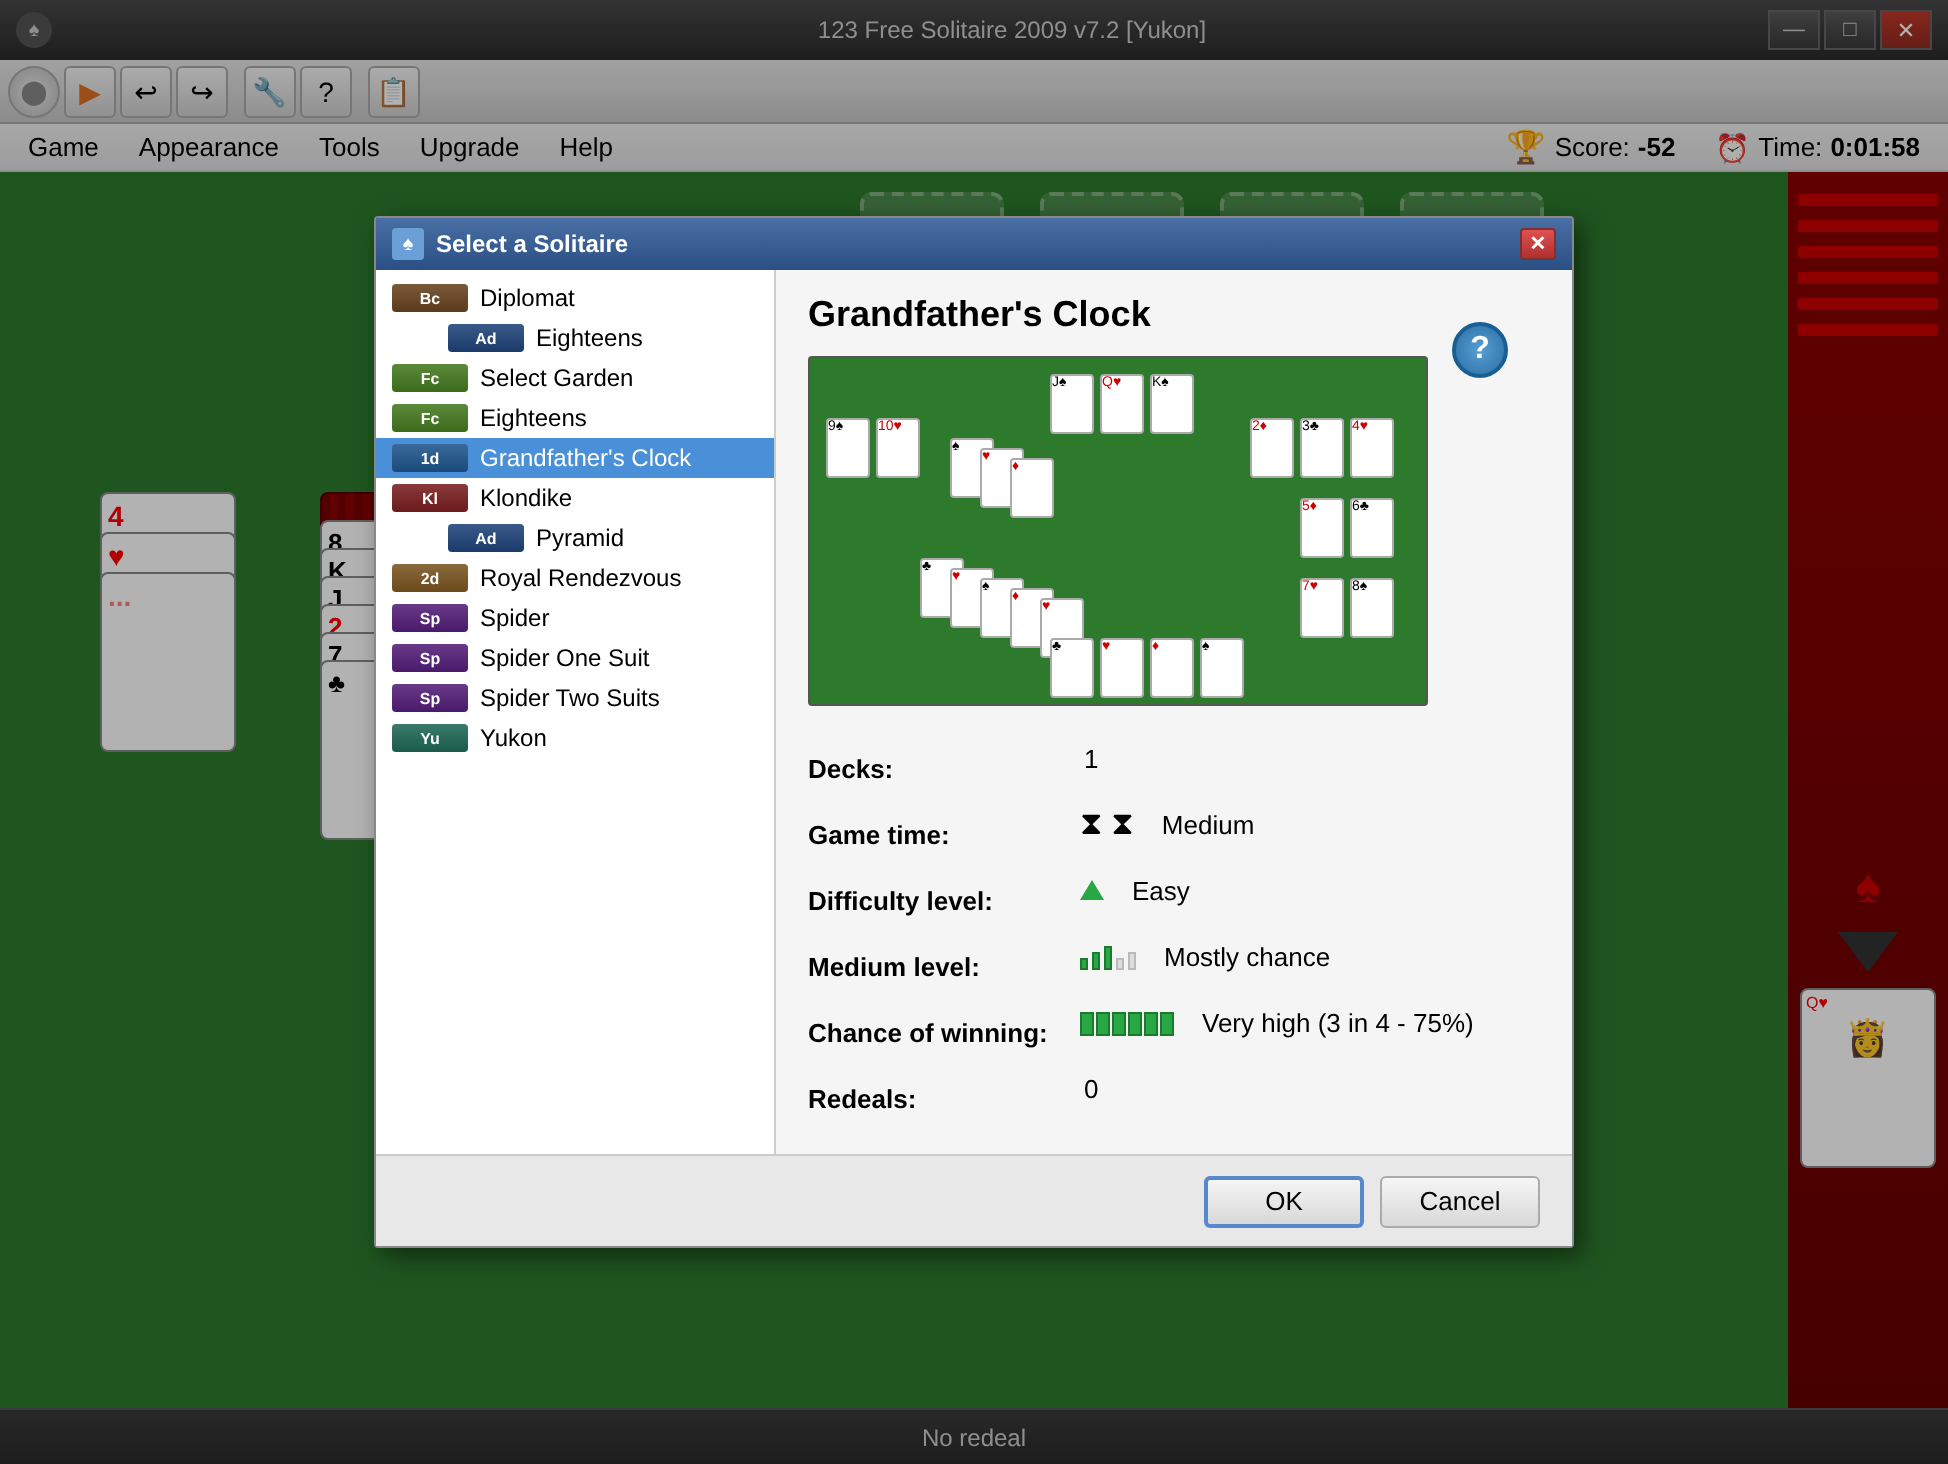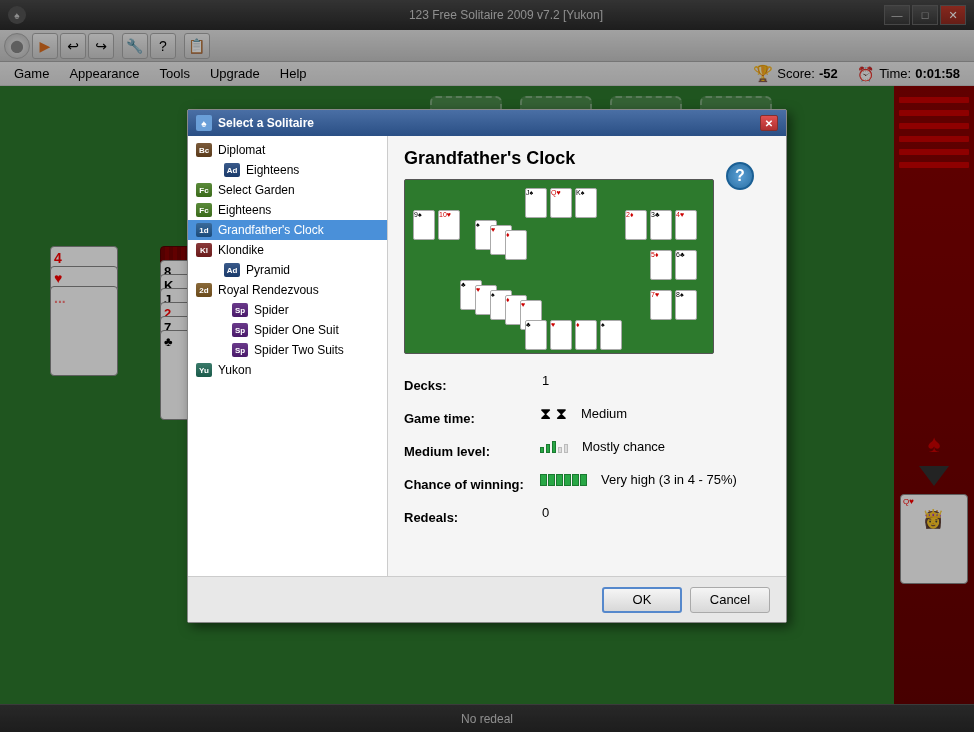--- a/index.html
+++ b/index.html
@@ -175,34 +175,34 @@
       display: flex;
       align-items: center;
       padding: 3px 8px;
       cursor: pointer;
       font-size: 12px;
       gap: 6px;
     }
     .game-item.selected { background: #4a90d9; color: white; }
 
     .game-badge {
-      width: 16px; height: 14px;
+      width: 38px; height: 14px;
       background: linear-gradient(to bottom, #7a7a7a, #5a5a5a);
       color: white;
       font-size: 8px;
       font-weight: bold;
       border-radius: 2px;
       display: flex; align-items: center; justify-content: center;
       flex-shrink: 0;
     }
     .game-badge.bc { background: linear-gradient(to bottom, #7a5a3a, #5a3a1a); }
     .game-badge.ad { background: linear-gradient(to bottom, #3a5a8a, #1a3a6a); margin-left: 28px; }
     .game-badge.fc { background: linear-gradient(to bottom, #5a8a3a, #3a6a1a); }
     .game-badge.kl { background: linear-gradient(to bottom, #8a3a3a, #6a1a1a); }
-    .game-badge.sp { background: linear-gradient(to bottom, #6a3a8a, #4a1a6a); margin-left: 36px; }
+    .game-badge.sp { background: linear-gradient(to bottom, #6a3a8a, #4a1a6a); }
     .game-badge.yu { background: linear-gradient(to bottom, #3a7a6a, #1a5a4a); }
     .game-badge.id { background: linear-gradient(to bottom, #3a6a9a, #1a4a7a); }
     .game-badge.td { background: linear-gradient(to bottom, #8a6a3a, #6a4a1a); }
 
     
     #game-detail {
       flex: 1;
       padding: 12px 16px;
       background: #f5f5f5;
     }
@@ -541,20 +541,27 @@
             <span class="stat-label">Decks:</span>
             <span class="stat-value">1</span>
           </div>
 
           <div class="stat-row">
             <span class="stat-label">Game time:</span>
             <span style="font-size:16px;margin:0 6px;">⧗ ⧗</span>
             <span class="stat-value">Medium</span>
           </div>
 
+          <div class="stat-row">
+            <span class="stat-label">Difficulty level:</span>
+            <span style="margin:0 6px;">
+              <span style="display:inline-block;width:0;height:0;border-left:6px solid transparent;border-right:6px solid transparent;border-bottom:10px solid #28a745;"></span>
+            </span>
+            <span class="stat-value">Easy</span>
+          </div>
 
           <div class="stat-row">
             <span class="stat-label">Medium level:</span>
             <span style="margin:0 6px;display:inline-flex;gap:2px;align-items:flex-end;">
               <span style="display:inline-block;width:4px;height:6px;background:#28a745;border:1px solid #1a7a30;"></span>
               <span style="display:inline-block;width:4px;height:9px;background:#28a745;border:1px solid #1a7a30;"></span>
               <span style="display:inline-block;width:4px;height:12px;background:#28a745;border:1px solid #1a7a30;"></span>
               <span style="display:inline-block;width:4px;height:6px;background:#ddd;border:1px solid #bbb;"></span>
               <span style="display:inline-block;width:4px;height:9px;background:#ddd;border:1px solid #bbb;"></span>
             </span>

